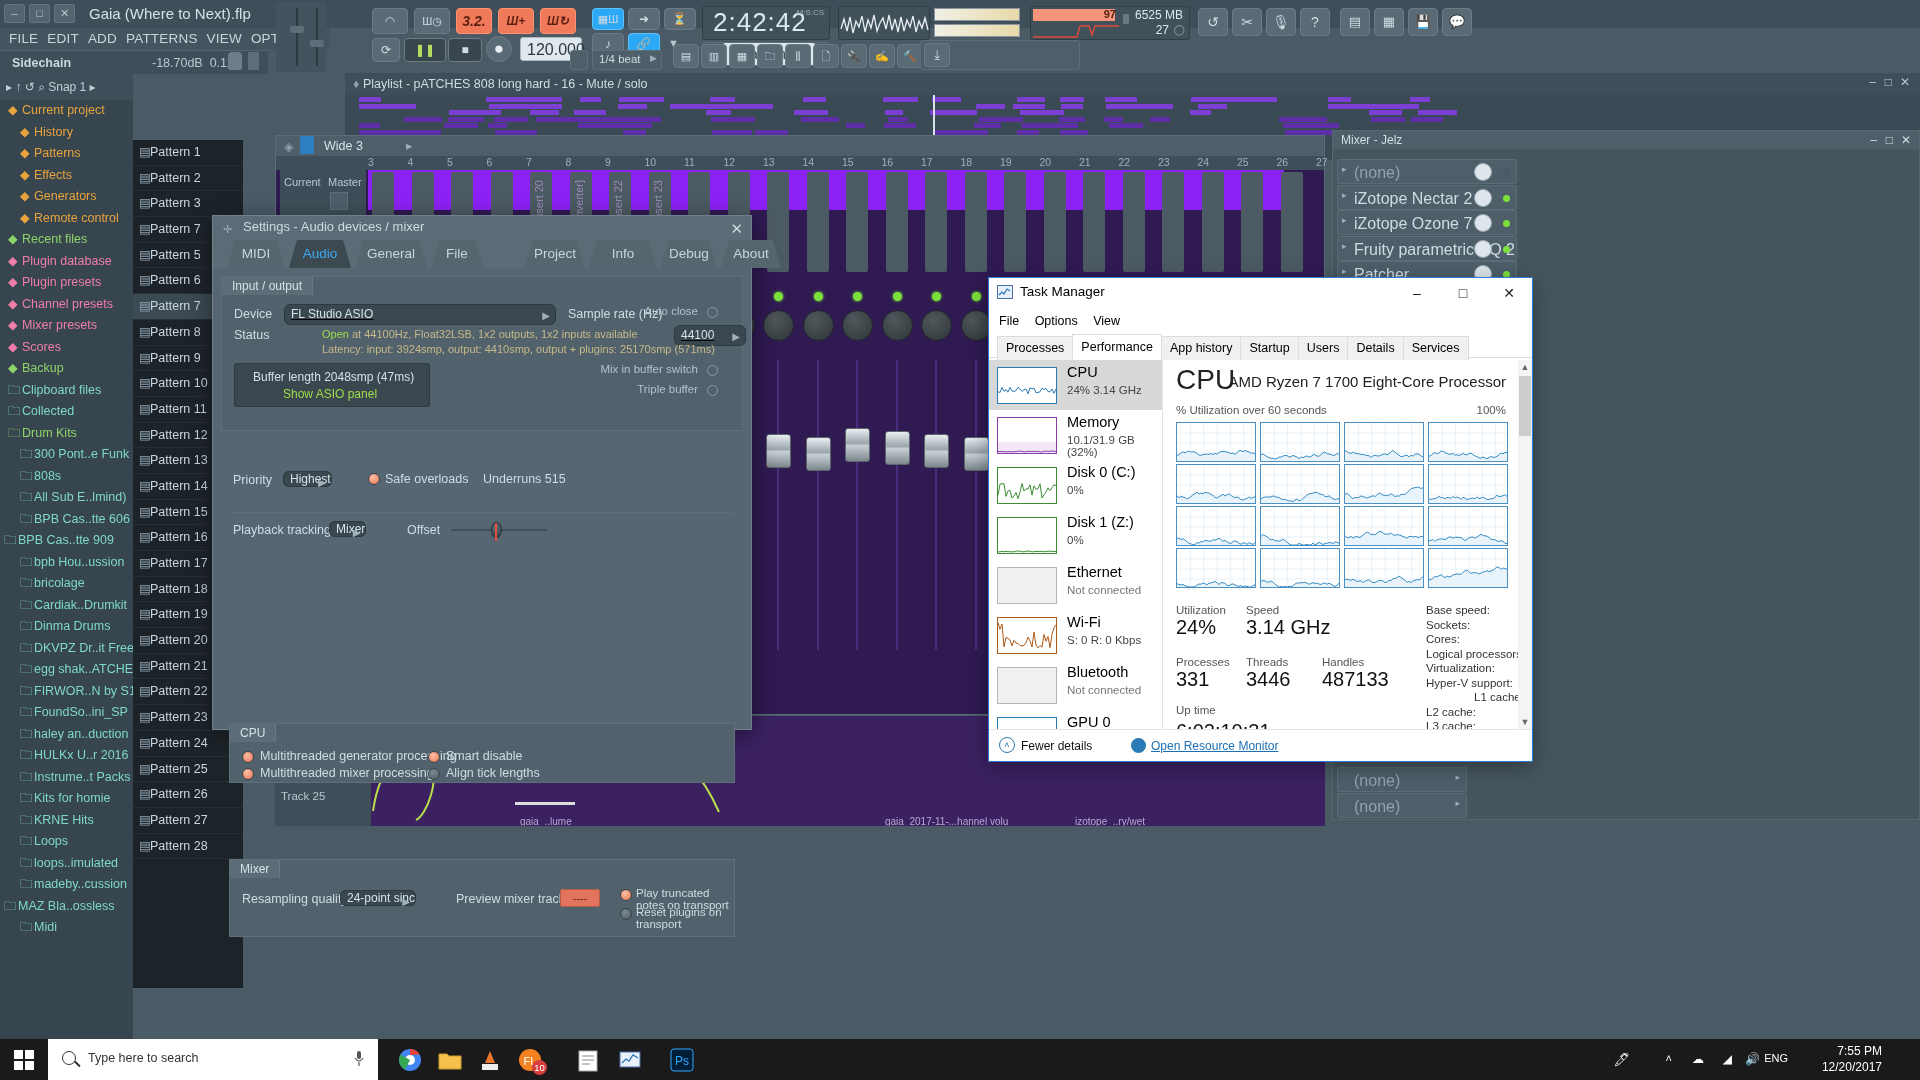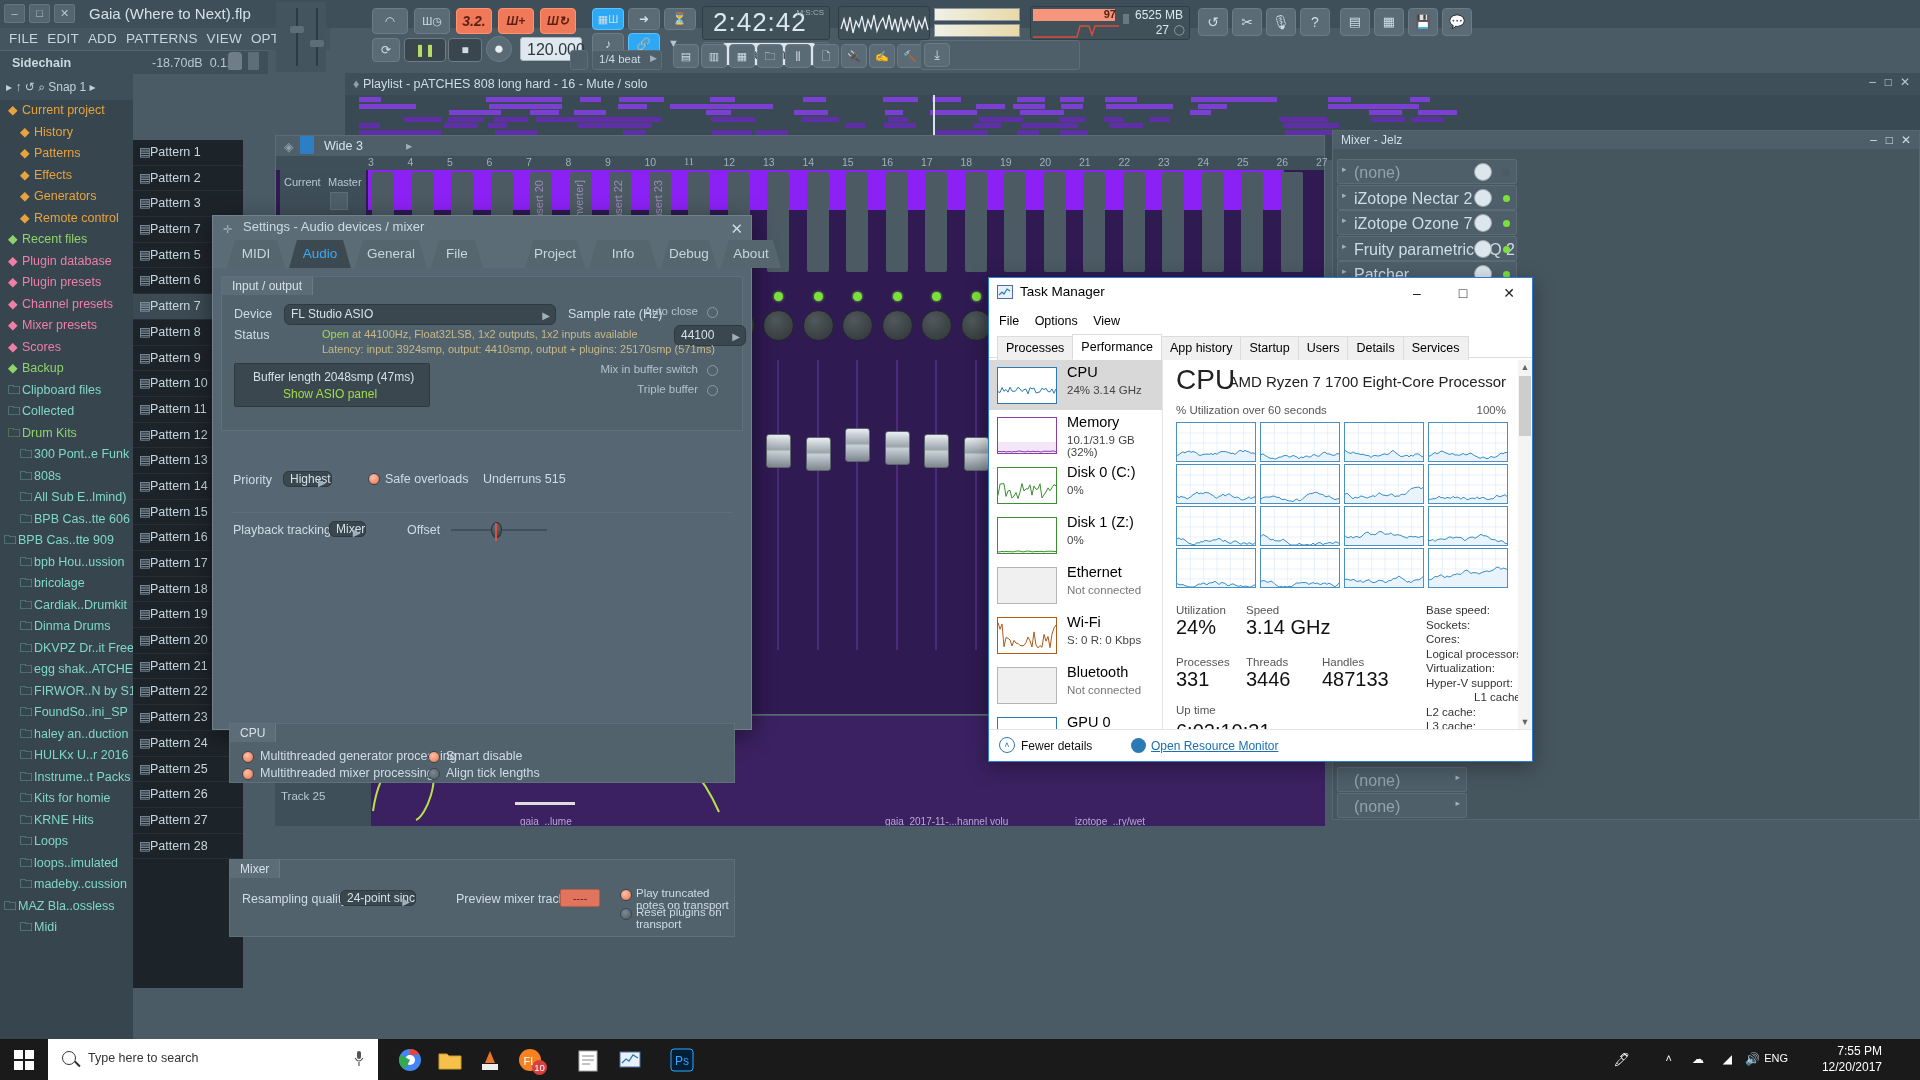--- a/index.html
+++ b/index.html
@@ -498,21 +498,21 @@
     </div>
     <div id="pr-ruler">
         <span style="position: absolute; top: 0px; left: 0px;">3</span>
         <span style="position: absolute; top: 0px; left: 39.5px;">4</span>
         <span style="position: absolute; top: 0px; left: 79px;">5</span>
         <span style="position: absolute; top: 0px; left: 118.5px;">6</span>
         <span style="position: absolute; top: 0px; left: 158px;">7</span>
         <span style="position: absolute; top: 0px; left: 197.5px;">8</span>
         <span style="position: absolute; top: 0px; left: 237px;">9</span>
         <span style="position: absolute; top: 0px; left: 276.5px;">10</span>
-        <span style="position: absolute; top: 0px; left: 316px; font-family: Liberation Serif, serif;">11</span>
+        <span style="position: absolute; top: 0px; left: 316px;">11</span>
         <span style="position: absolute; top: 0px; left: 355.5px;">12</span>
         <span style="position: absolute; top: 0px; left: 395px;">13</span>
         <span style="position: absolute; top: 0px; left: 434.5px;">14</span>
         <span style="position: absolute; top: 0px; left: 474px;">15</span>
         <span style="position: absolute; top: 0px; left: 513.5px;">16</span>
         <span style="position: absolute; top: 0px; left: 553px;">17</span>
         <span style="position: absolute; top: 0px; left: 592.5px;">18</span>
         <span style="position: absolute; top: 0px; left: 632px;">19</span>
         <span style="position: absolute; top: 0px; left: 671.5px;">20</span>
         <span style="position: absolute; top: 0px; left: 711px;">21</span>
@@ -749,21 +749,21 @@
       <div class="st-tab active" style="left: 76px; width: 62px;">Audio</div>
       <div class="st-tab" style="left: 142px; width: 72px;">General</div>
       <div class="st-tab" style="left: 218px; width: 52px;">File</div>
       <div class="st-tab" style="left: 312px; width: 60px;">Project</div>
       <div class="st-tab" style="left: 376px; width: 68px;">Info</div>
       <div class="st-tab" style="left: 448px; width: 56px;">Debug</div>
       <div class="st-tab" style="left: 508px; width: 60px;">About</div>
     </div>
   <div id="st-body">
 
-    <div class="group" style="height:155px;">
+    <div class="group" style="height:155px;text-decoration:underline;">
       <div class="gtitle">Input / output</div>
 
       <div class="abs lbl" style="left:12px;top:30px;">Device</div>
       <div class="combo abs" style="left:62px;top:27px;width:272px;height:21px;">
         <span>FL Studio ASIO</span>
         <span class="arr">▶</span>
       </div>
       <div class="abs lbl" style="left:346px;top:30px;">Sample rate (Hz)</div>
       <div class="combo abs" style="left:452px;top:27px;width:72px;height:21px;">
         <span>44100</span>

